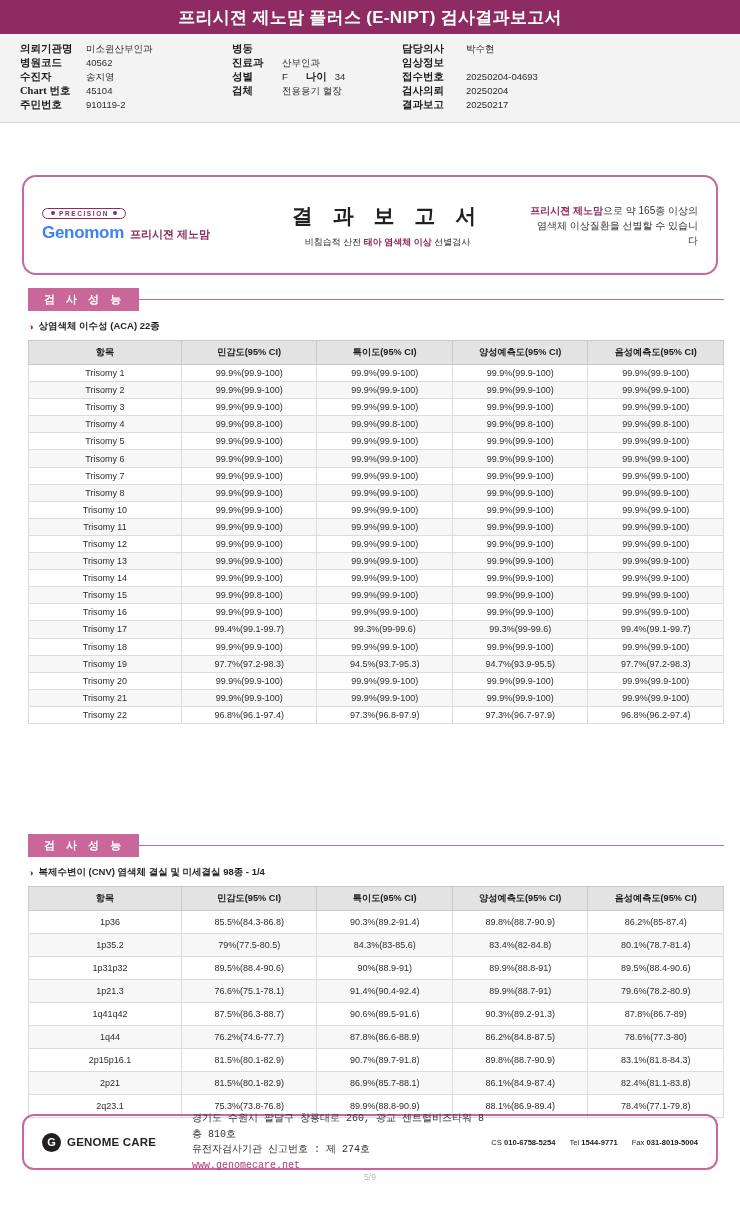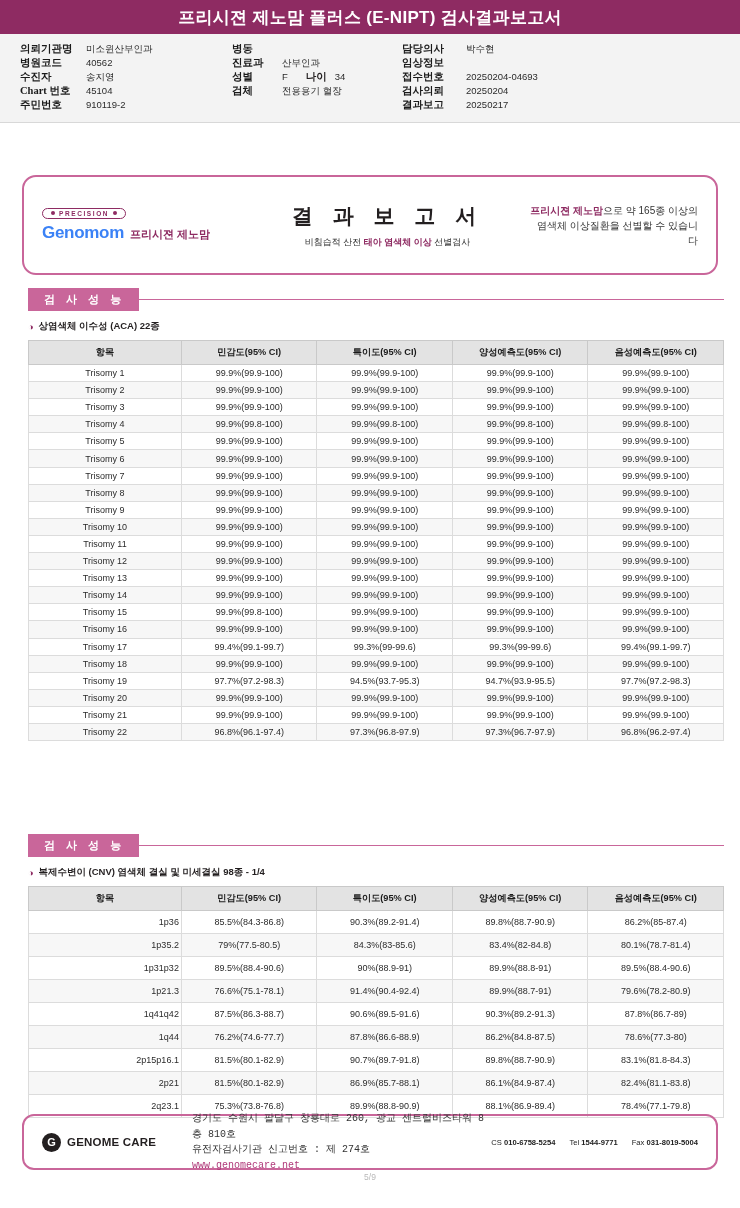--- a/index.html
+++ b/index.html
@@ -109,21 +109,21 @@
     background: #e3e3e3;
     font-size: 9.2px; font-weight: bold; color:#1a1a1a;
     padding: 5px 2px; border: 1px solid #c9c9c9;
   }
   td {
     font-size: 9px; color:#2b2b2b; text-align:center;
     padding: 3.05px 2px; border: 1px solid #dcdcdc;
   }
   tr:nth-child(even) td { background:#f7f7f7; }
   .t2 td { padding: 6.0px 2px; }
-  .t2 td.first { text-align: right; padding-left: 12px; }
+  .t2 td.first { text-align: center; padding-left: 12px; }
 
   
   .footer {
     position:absolute; left:22px; top:1114px; width:696px; height:56px;
     border:2px solid #c9669a; border-radius:12px;
     display:flex; align-items:center; padding: 0 18px;
   }
   .gc-logo { display:flex; align-items:center; gap:6px; width:150px; }
   .gc-circle {
     width:19px;height:19px;border-radius:50%;background:#231f20;color:#fff;
@@ -305,27 +305,20 @@
         </tr>
         <tr>
           <td>Trisomy 7</td>
           <td>99.9%(99.9-100)</td>
           <td>99.9%(99.9-100)</td>
           <td>99.9%(99.9-100)</td>
           <td>99.9%(99.9-100)</td>
         </tr>
         <tr>
           <td>Trisomy 8</td>
-          <td>99.9%(99.9-100)</td>
-          <td>99.9%(99.9-100)</td>
-          <td>99.9%(99.9-100)</td>
-          <td>99.9%(99.9-100)</td>
-        </tr>
-        <tr>
-          <td>Trisomy 9</td>
           <td>99.9%(99.9-100)</td>
           <td>99.9%(99.9-100)</td>
           <td>99.9%(99.9-100)</td>
           <td>99.9%(99.9-100)</td>
         </tr>
         <tr>
           <td>Trisomy 10</td>
           <td>99.9%(99.9-100)</td>
           <td>99.9%(99.9-100)</td>
           <td>99.9%(99.9-100)</td>

